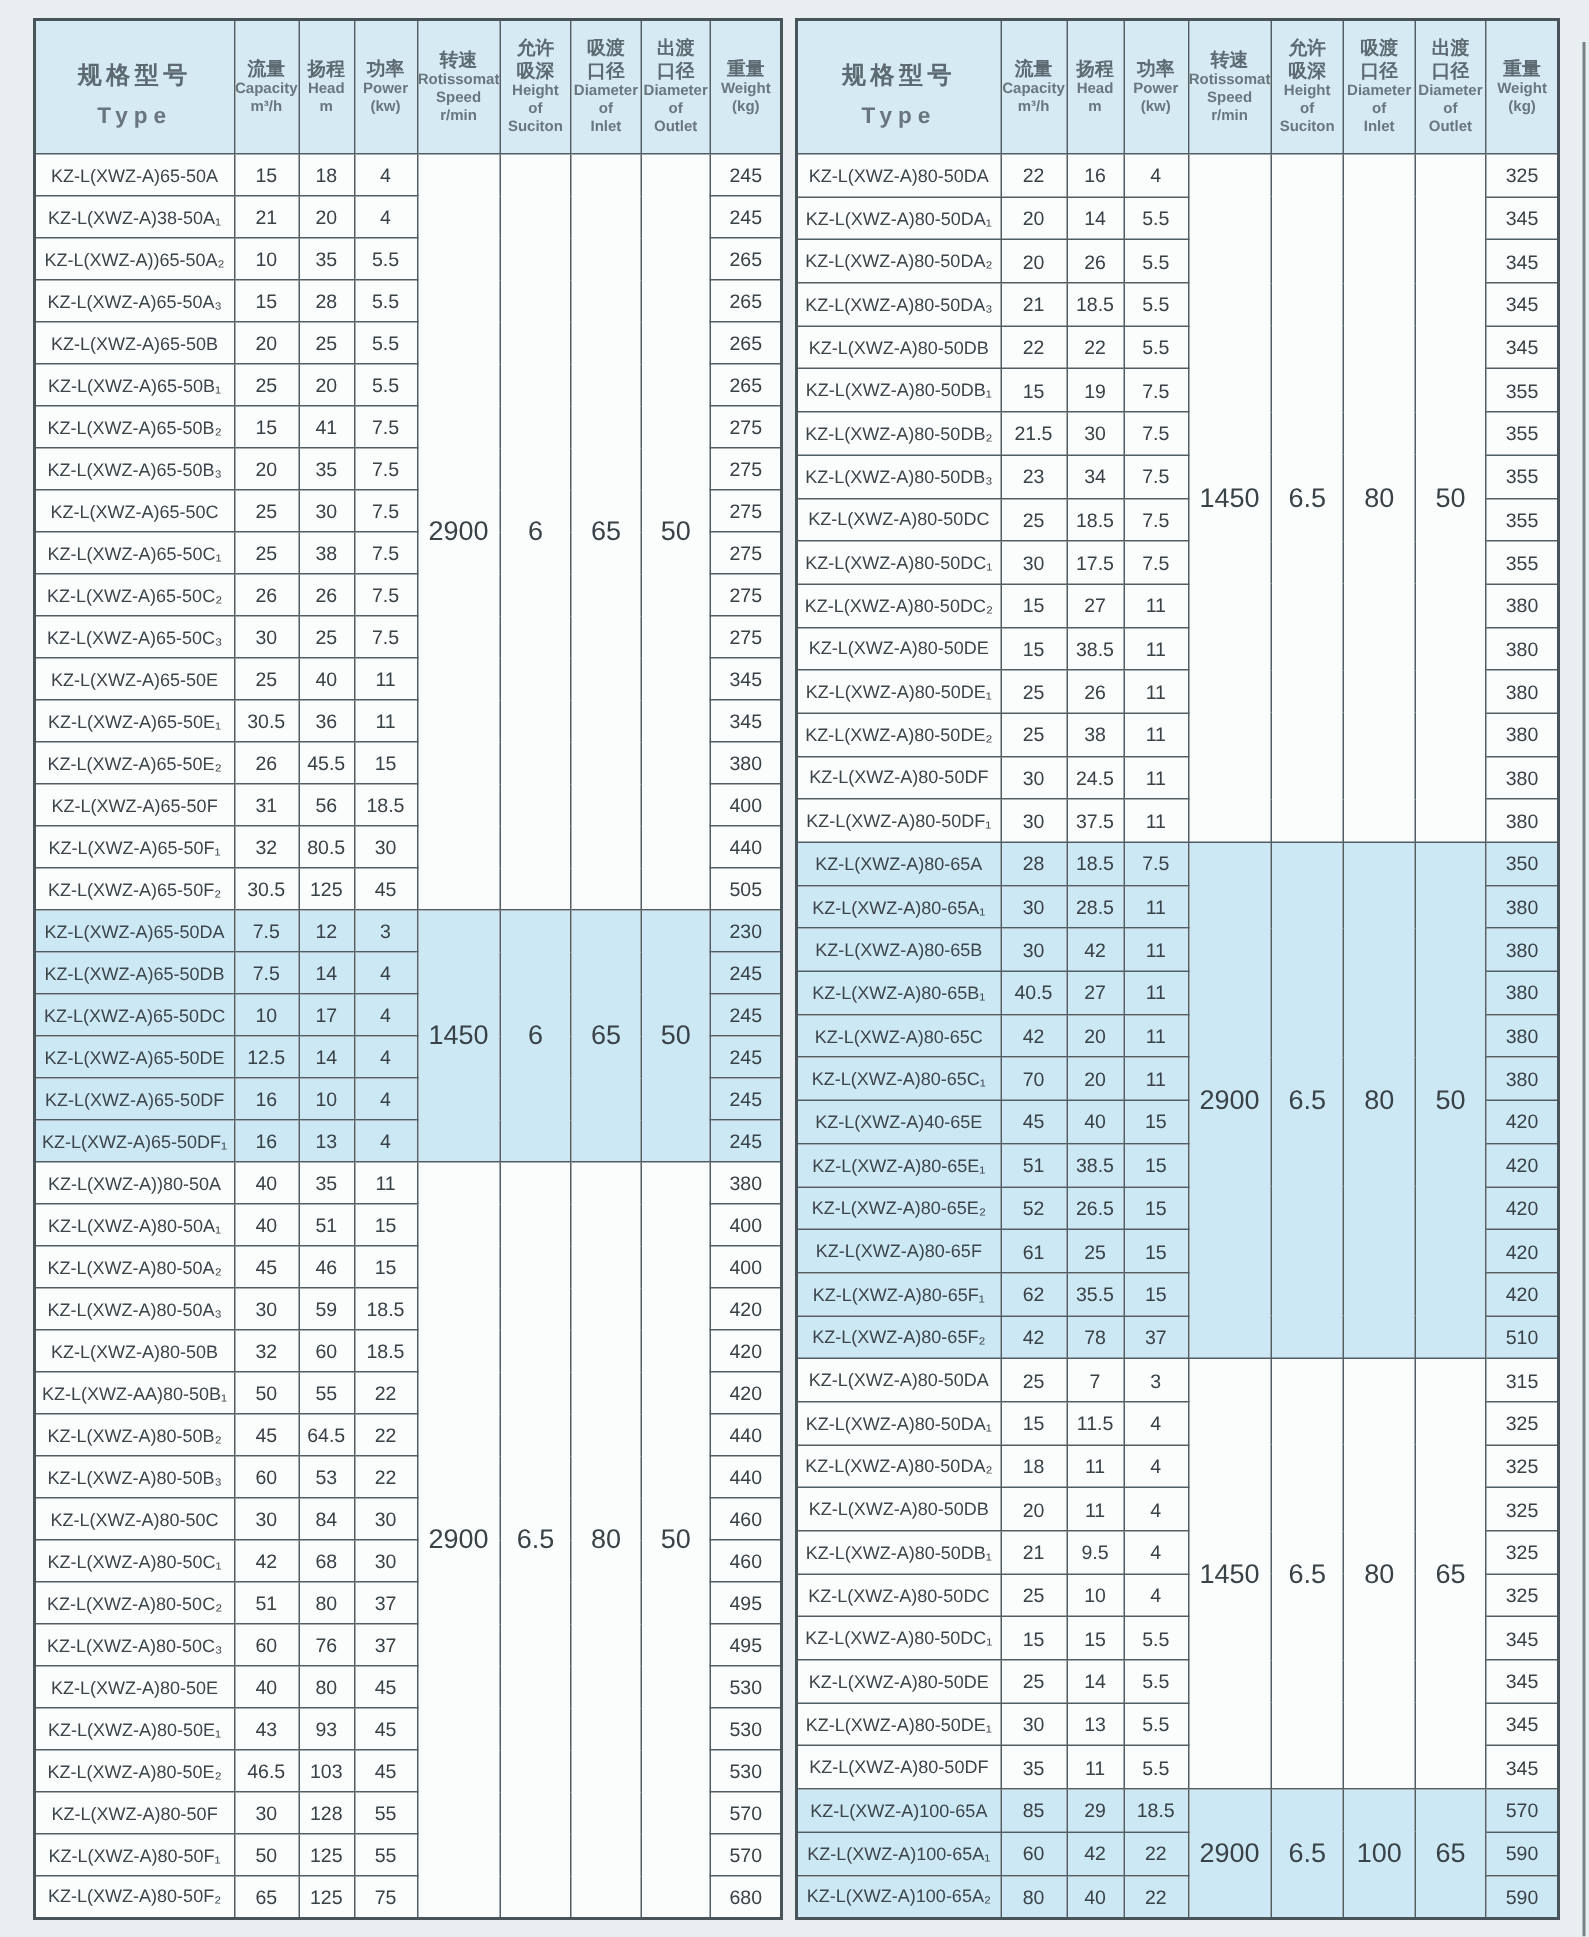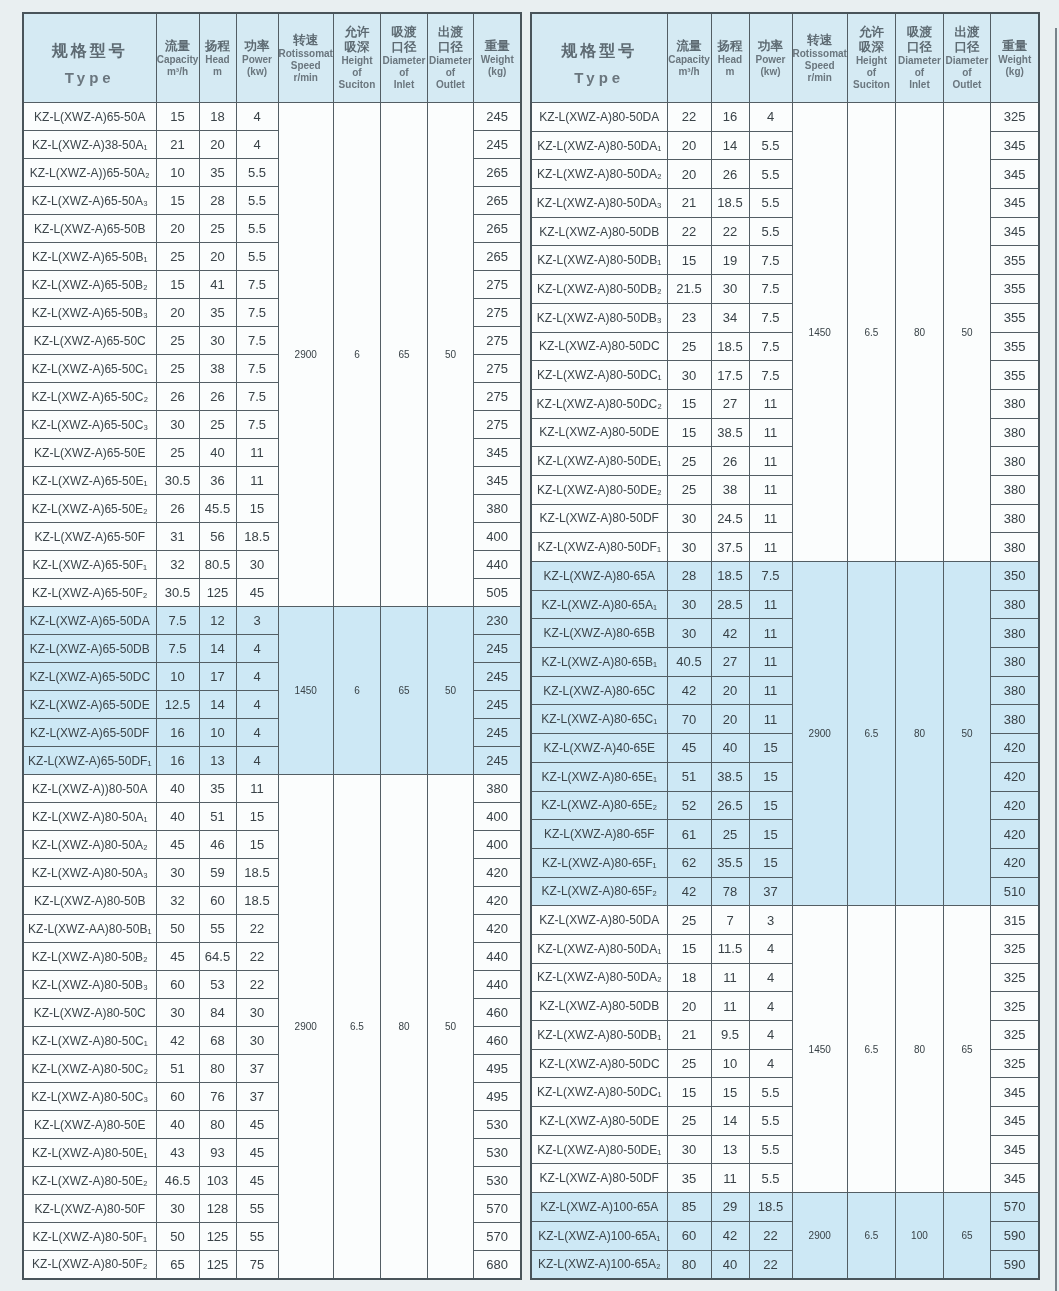--- a/index.html
+++ b/index.html
@@ -42,21 +42,21 @@
     color:#394247;
     background:#fbfdfd;
     font-size:13px;
   }
   tbody td.type {
     font-size:12px;
     color:#3c454a;
     letter-spacing:0px;
   }
   tbody tr.hl td { background:#cde8f5; }
-  td.merged { font-size:10px; }
+  td.merged { font-size:18px; }
   .scan-edge {
     position:absolute;
     top:28px; left:1055px; width:2px; height:1263px;
     background:#77828a;
   }
 </style>
 </head>
 <body>
 
 <div class="page">

